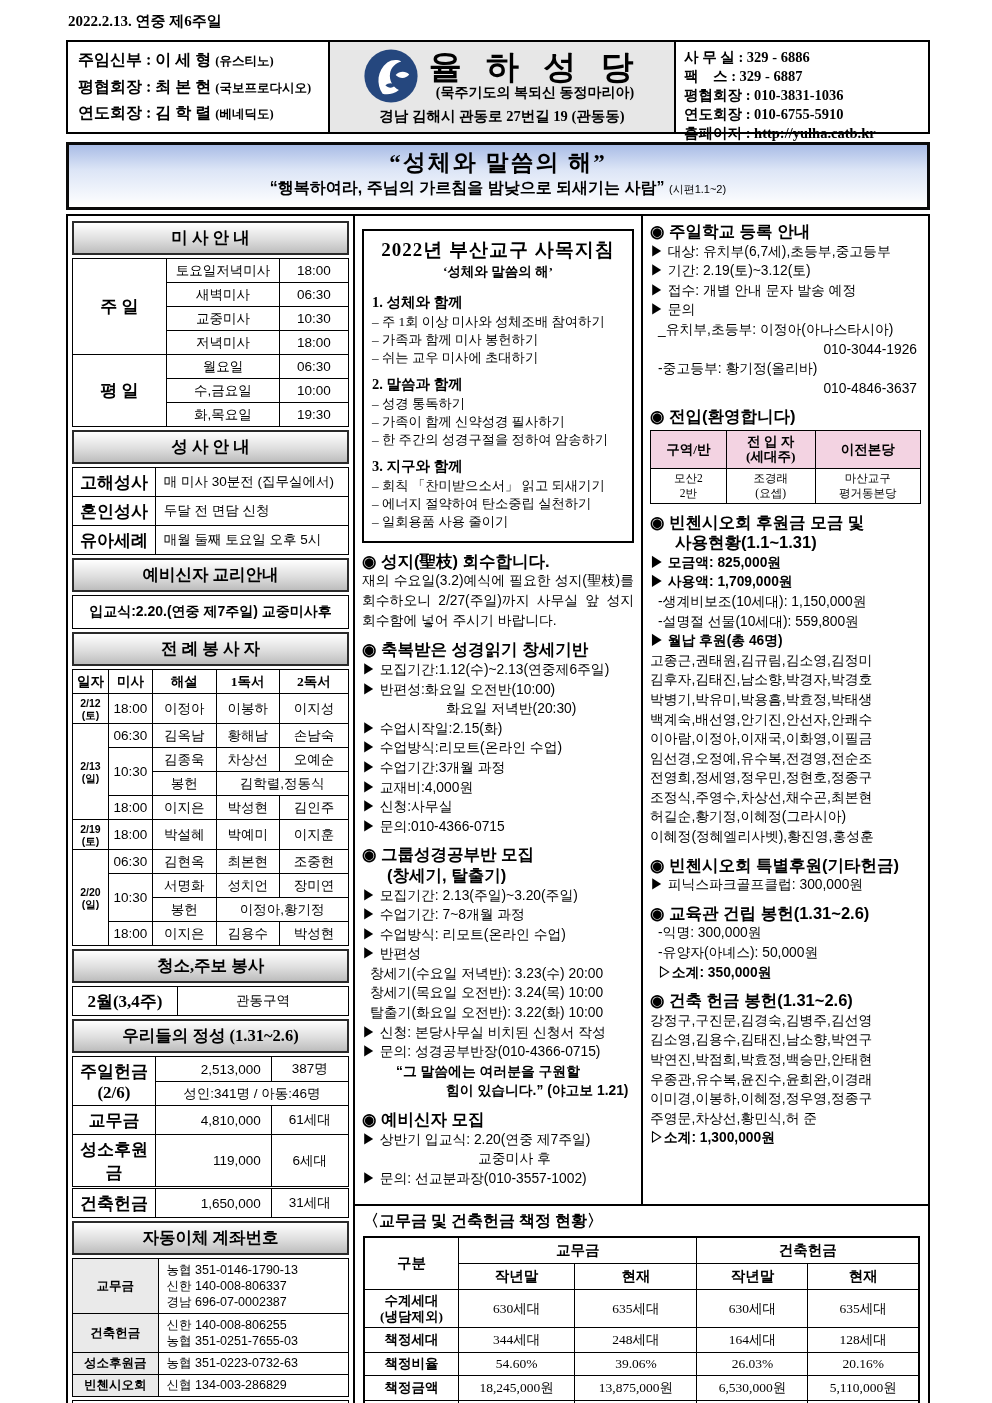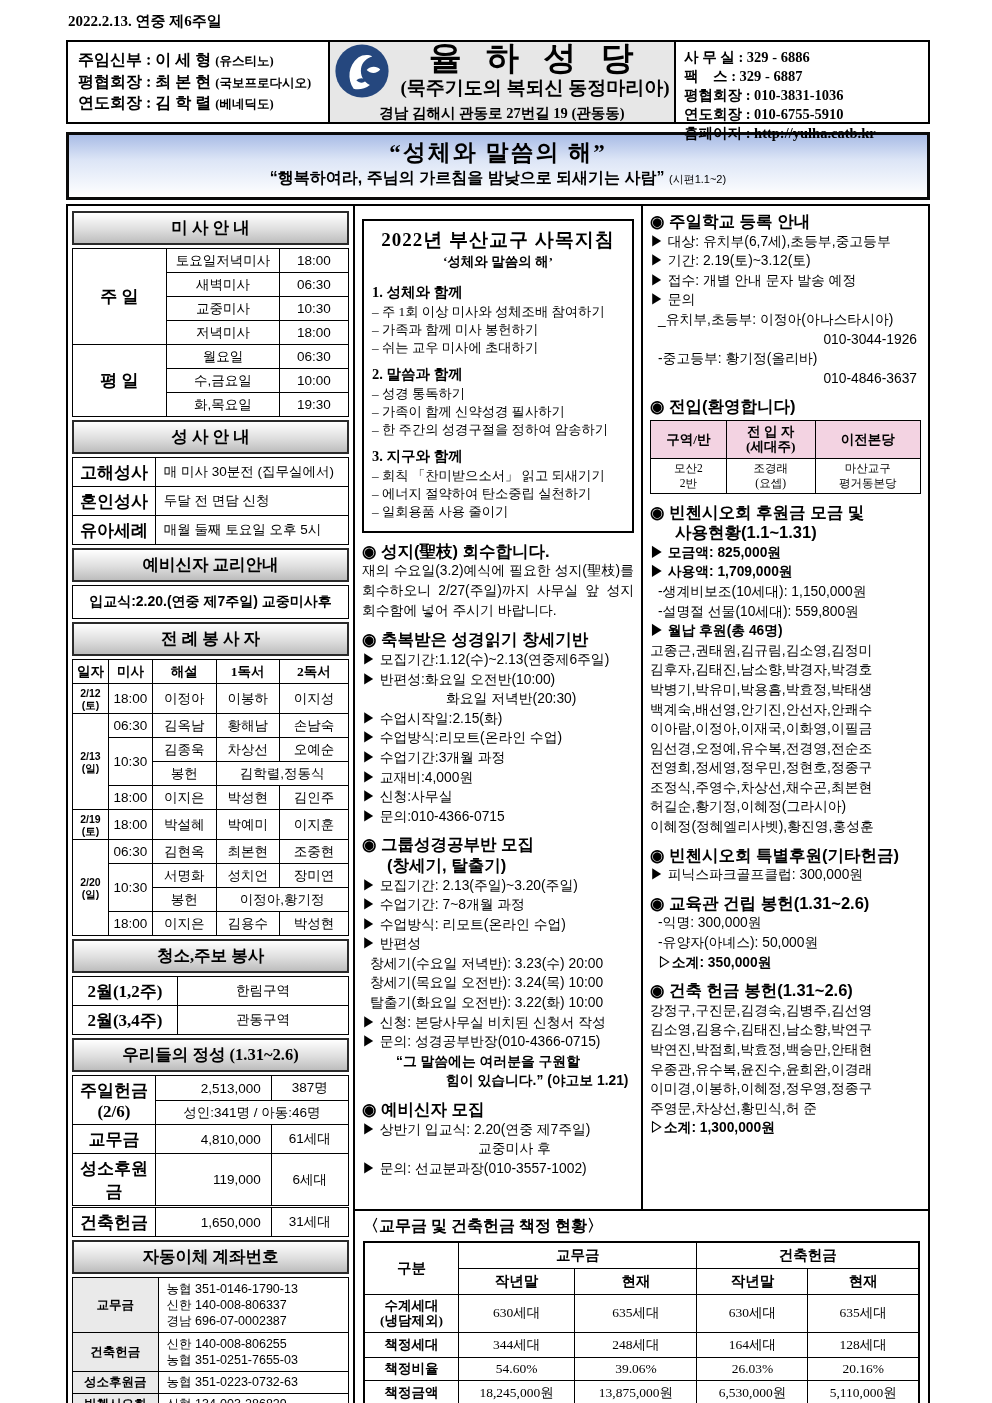--- a/index.html
+++ b/index.html
@@ -1,29 +1,29 @@
 <!DOCTYPE html>
 <html><head>
 <meta charset="utf-8">
 <style>
   html,body{margin:0;padding:0;background:#fff;color:#000;}
   body{width:992px;height:1403px;overflow:hidden;font-family:"Liberation Sans",sans-serif;}
   .page{box-sizing:border-box;width:992px;height:1403px;padding:12px 62px 8px 66px;}
   .date-line{font-family:"Liberation Serif",serif;font-weight:700;font-size:15px;margin:0 0 9px 2px;}
 
   
-  .header{display:flex;border:2px solid #000;height:84px;box-sizing:border-box;}
+  .header{display:flex;border:2px solid #000;height:94px;box-sizing:border-box;}
   .hdr-left{width:262px;border-right:2px solid #000;padding:8px 10px;display:flex;flex-direction:column;justify-content:space-between;box-sizing:border-box;}
   .hdr-left .hline{font-family:"Liberation Serif",serif;font-weight:700;font-size:16px;white-space:pre;}
   .hdr-note{font-size:12.5px;}
   .hdr-center{flex:1;background:#e7e7e7;display:flex;flex-direction:column;align-items:center;justify-content:center;border-right:2px solid #000;}
   .hdr-center-top{display:flex;align-items:center;gap:10px;}
   .logo{width:56px;height:56px;flex:0 0 auto;}
   .church-name{font-family:"Liberation Serif",serif;font-weight:700;font-size:33px;letter-spacing:8px;line-height:1.05;text-align:center;}
-  .church-sub{font-family:"Liberation Serif",serif;font-weight:700;font-size:19px;text-align:center;}
+  .church-sub{font-family:"Liberation Serif",serif;font-weight:700;font-size:14px;text-align:center;}
   .hdr-address{font-family:"Liberation Serif",serif;font-weight:700;font-size:14.5px;margin-top:3px;}
   .hdr-right{width:252px;padding:6px 8px;display:flex;flex-direction:column;justify-content:space-between;box-sizing:border-box;}
   .hdr-right .line{font-family:"Liberation Serif",serif;font-weight:700;font-size:14.5px;white-space:pre;}
 
   
   .banner{border:3px solid #0a0a0a;margin-top:8px;text-align:center;background:linear-gradient(180deg,#a9bce6 0%,#dce5f6 40%,#ffffff 100%);padding:2px 0 8px;}
   .banner-title{font-family:"Liberation Serif",serif;font-weight:900;font-size:23px;letter-spacing:2px;}
   .banner-quote{font-weight:700;font-size:16px;}
   .banner-ref{font-weight:400;font-size:11px;}
 
@@ -275,24 +275,20 @@
           </tbody>
         </table>
 
       <div class="sec-hdr">청소,주보 봉사</div>
       <table class="tbl">
           <colgroup>
             <col style="width:38%">
             <col style="width:62%">
           </colgroup>
           <tbody>
-            <tr>
-              <td class="lbl">2월(1,2주)</td>
-              <td>한림구역</td>
-            </tr>
             <tr>
               <td class="lbl">2월(3,4주)</td>
               <td>관동구역</td>
             </tr>
           </tbody>
         </table>
 
       <div class="sec-hdr">우리들의 정성 (1.31~2.6)</div>
       <table class="tbl">
           <colgroup>

